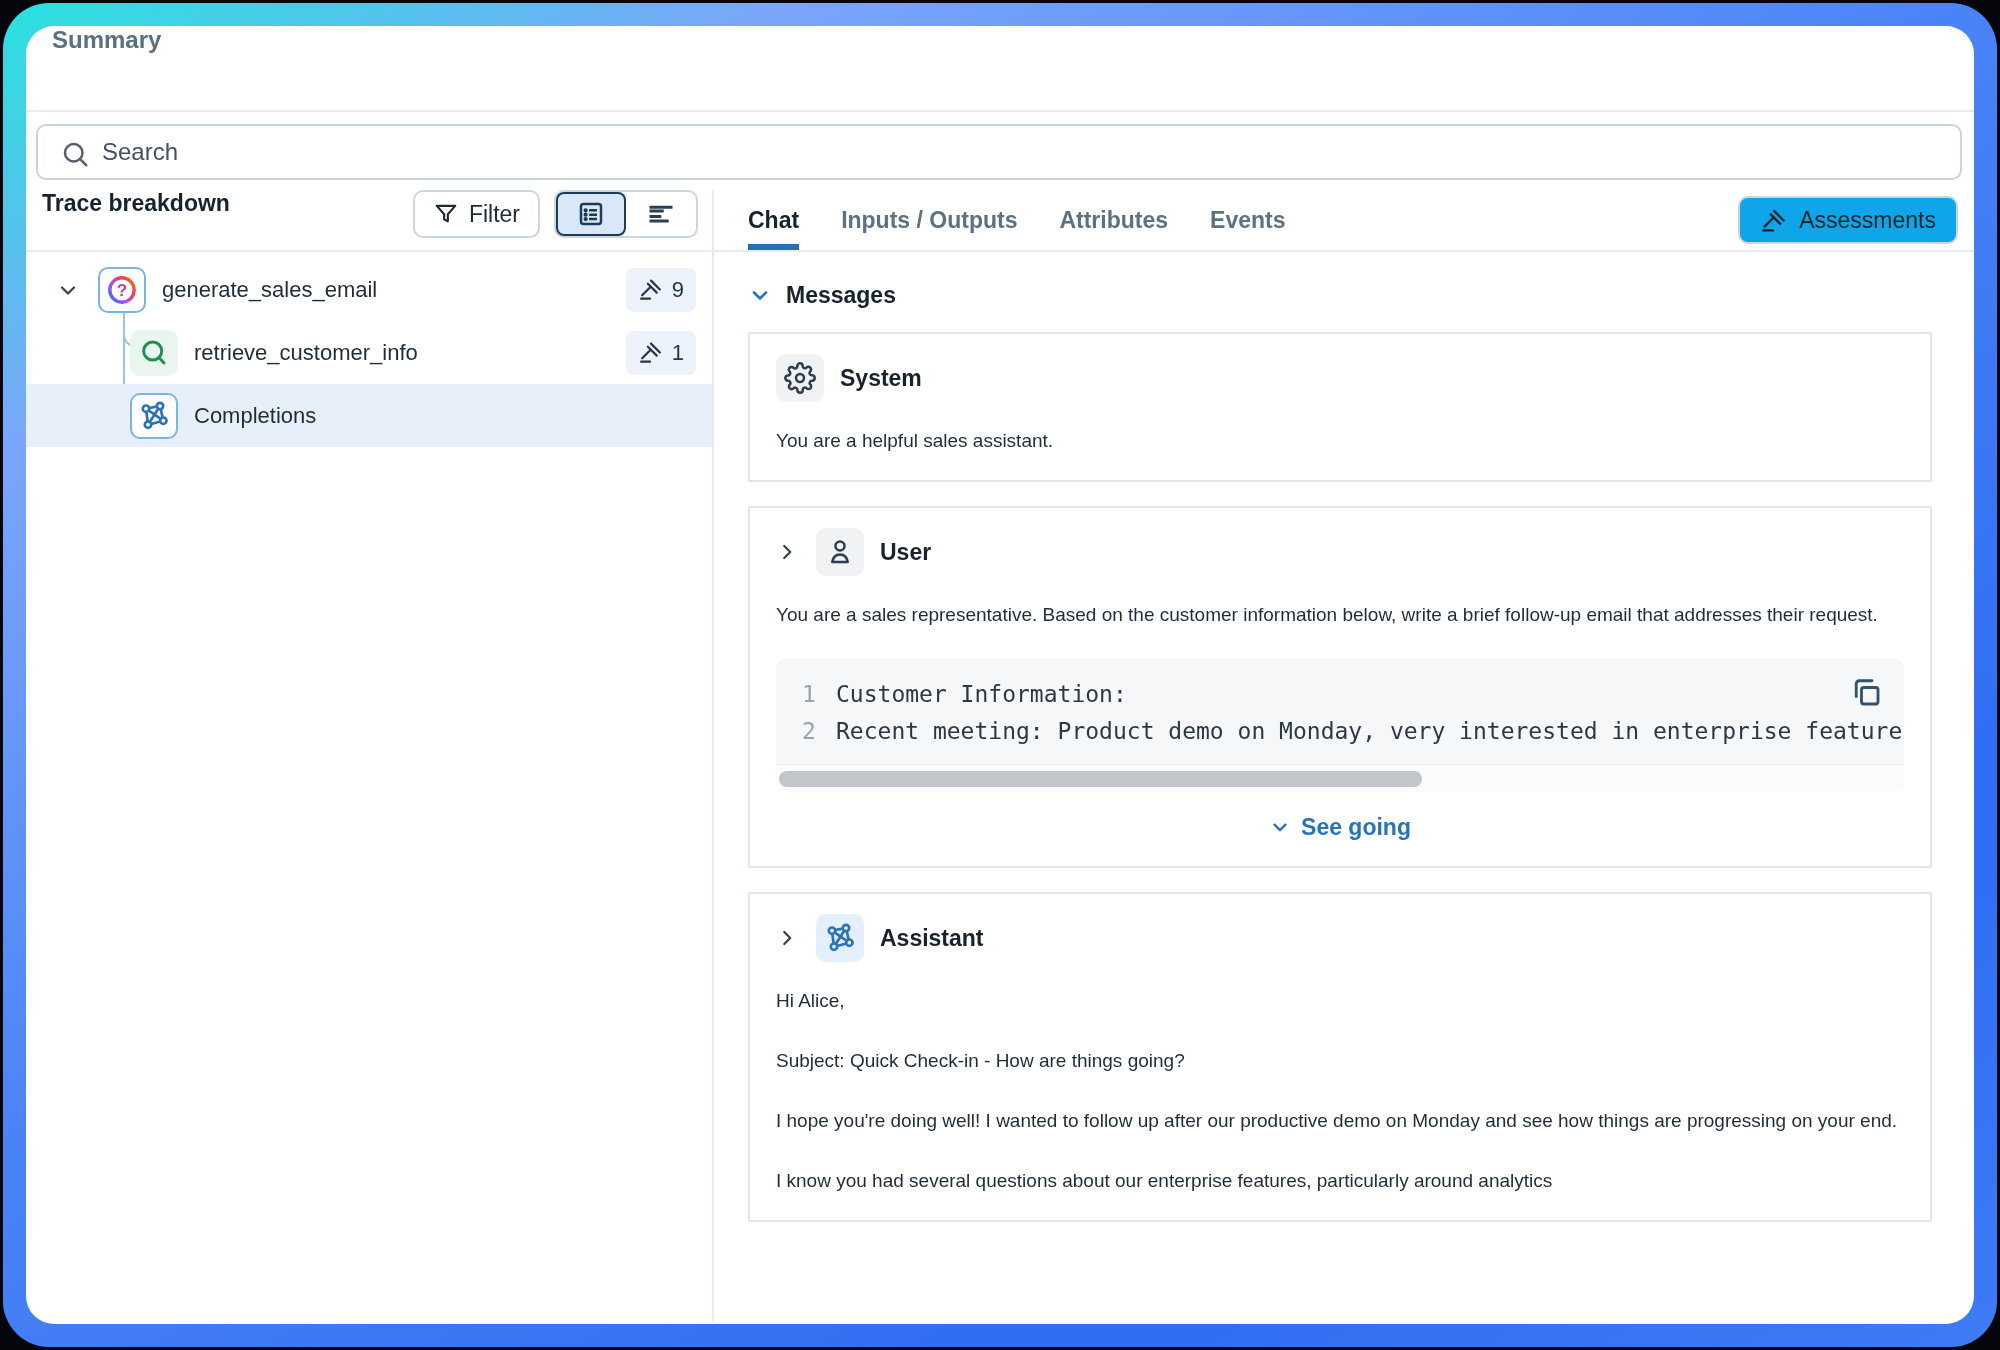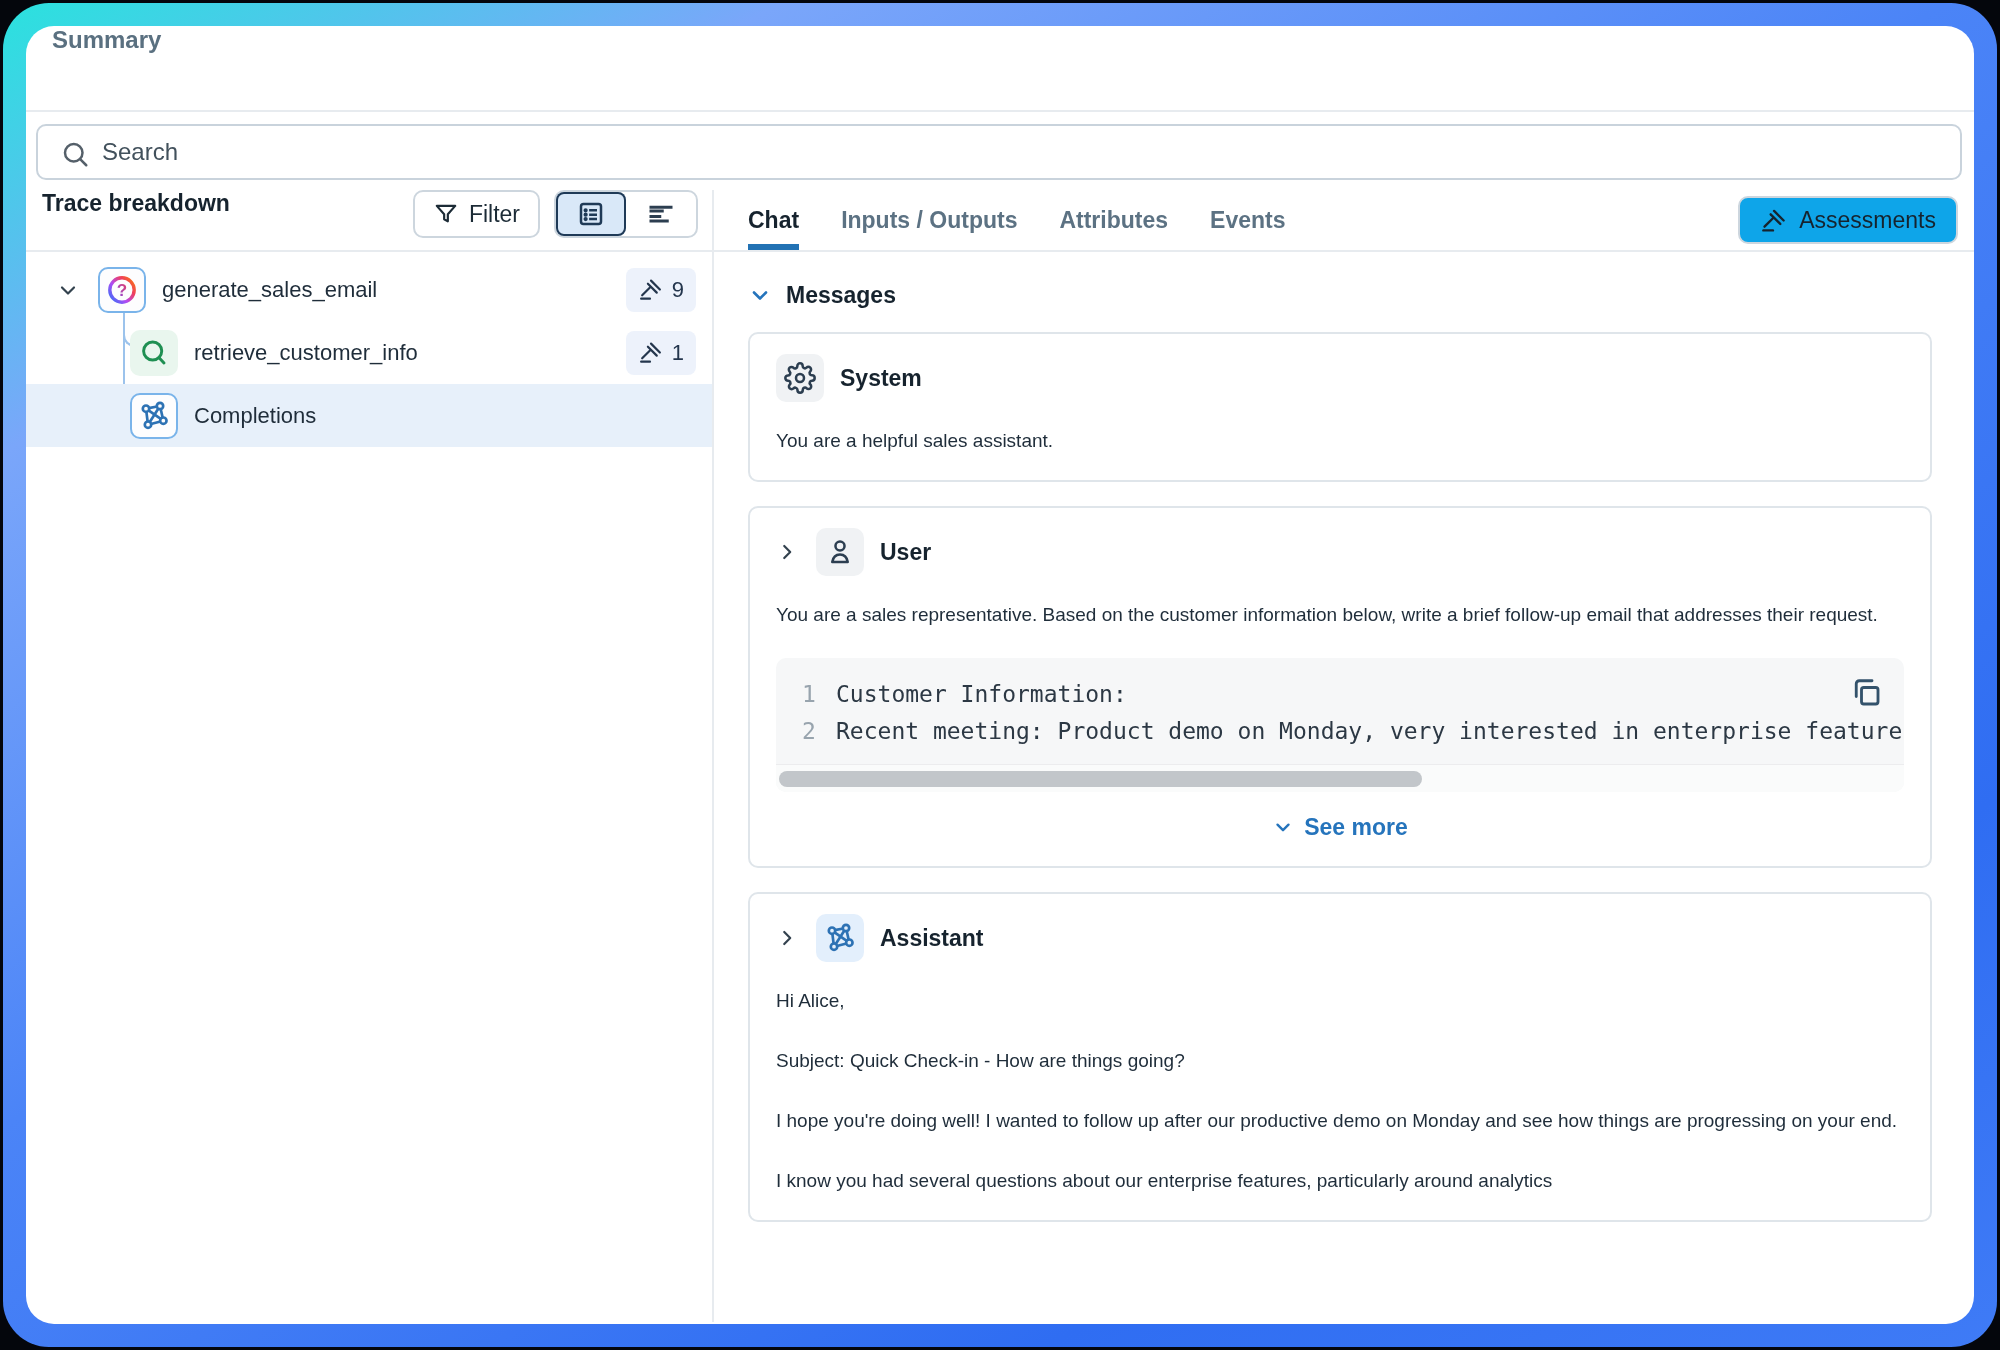--- a/index.html
+++ b/index.html
@@ -62,21 +62,21 @@
   .rtab.active::after { content:""; position:absolute; left:0; right:0; bottom:0; height:6px; background:#2272b4; }
   .rh-spacer { flex:1; }
   .assess-btn { align-self:center; height:48px; border:2px solid #cdd6de; border-radius:10px; background:#0ea5e9;
                 padding:0 20px; display:flex; align-items:center; gap:12px; font-size:23px; color:#16232e; }
 
   
   .chat-viewport { height:1012px; overflow:hidden; padding:0 42px 0 34px; }
   .msg-header { margin:28px 0 22px; display:flex; align-items:center; gap:14px; height:30px; }
   .msg-title { font-size:23px; font-weight:700; color:#16232e; }
 
-  .card { border:2px solid #dfe5ea; border-radius:10px; background:#fff; padding:20px 26px; margin-bottom:24px; }
+  .card { border:2px solid #dfe5ea; border-radius:2px; background:#fff; padding:20px 26px; margin-bottom:24px; }
   .card-head { display:flex; align-items:center; gap:16px; }
   .collapse-ch { display:flex; width:24px; }
   .role-icon { width:48px; height:48px; border-radius:10px; display:flex; align-items:center; justify-content:center; flex-shrink:0; }
   .role-icon.gray { background:#f0f2f4; }
   .role-icon.blue { background:#e3effc; }
   .role-name { font-size:23px; font-weight:700; color:#16232e; }
   .card-body { margin-top:20px; font-size:19px; line-height:38px; color:#1f2d3a; }
   .card-body p { margin-bottom:22px; }
   .card-body p:last-child { margin-bottom:0; }
 
@@ -303,21 +303,21 @@
                 </svg>
               </span>
               <div class="hscroll">
                 <div class="hthumb"></div>
               </div>
             </div>
             <div class="see-more">
               <svg width="22" height="22" viewBox="0 0 24 24" fill="none" stroke="#2574bc" stroke-width="2.6" stroke-linecap="round" stroke-linejoin="round">
                   <polyline points="6 9.5 12 15.5 18 9.5"></polyline>
                 </svg>
-              <span>See more</span>
+              <span>See going</span>
             </div>
           </div>
 
           <div class="card">
             <div class="card-head">
               <span class="collapse-ch">
                 <svg width="22" height="22" viewBox="0 0 24 24" fill="none" stroke="#33424e" stroke-width="2.4" stroke-linecap="round" stroke-linejoin="round">
                     <polyline points="9 5.5 15.5 12 9 18.5"></polyline>
                   </svg>
               </span>

